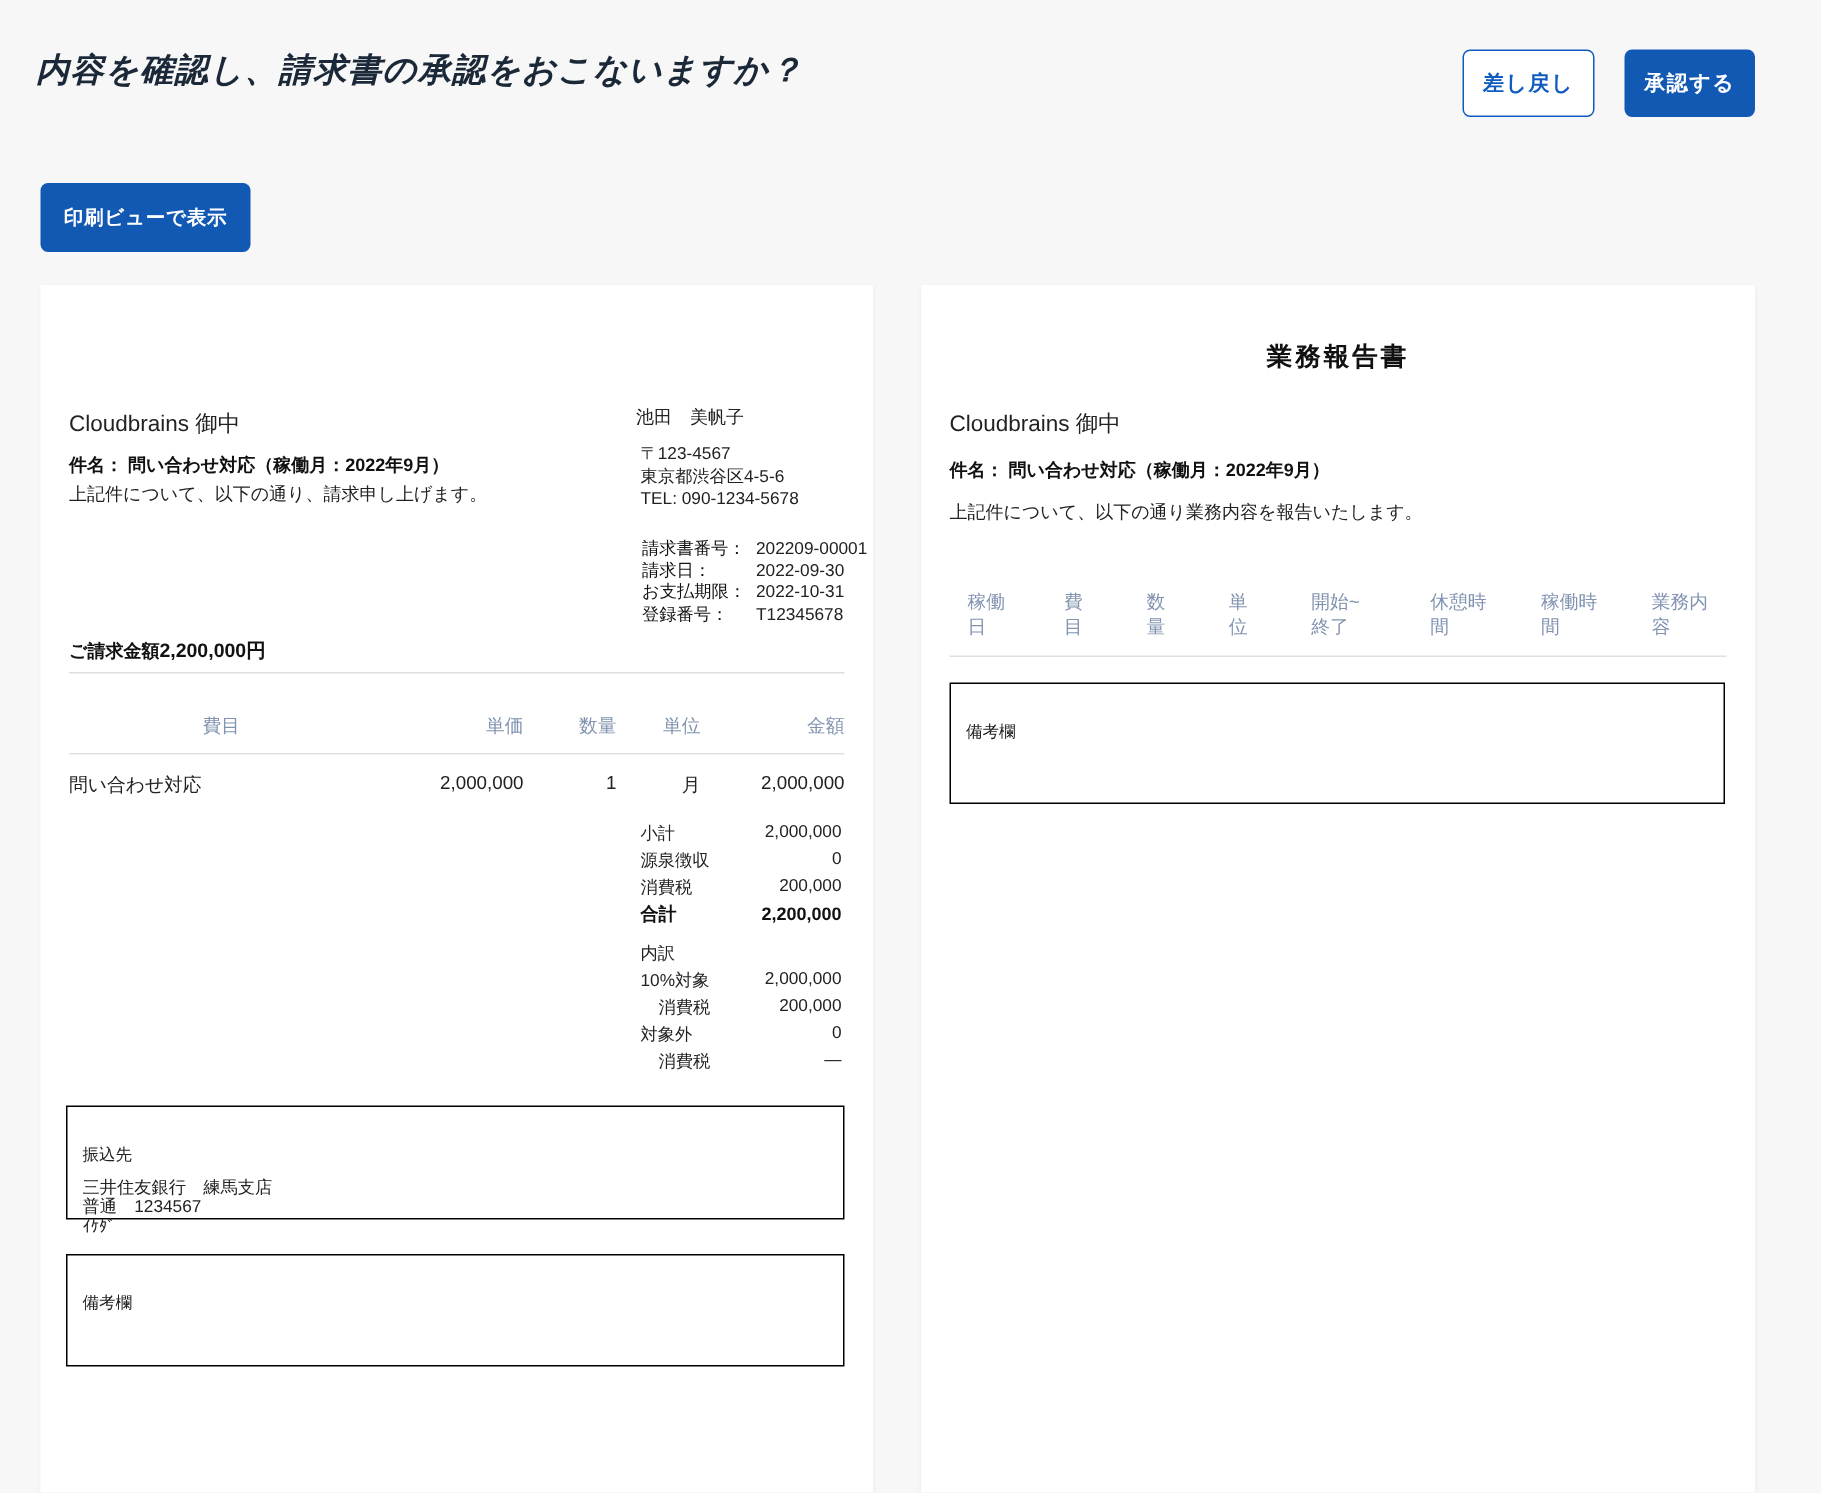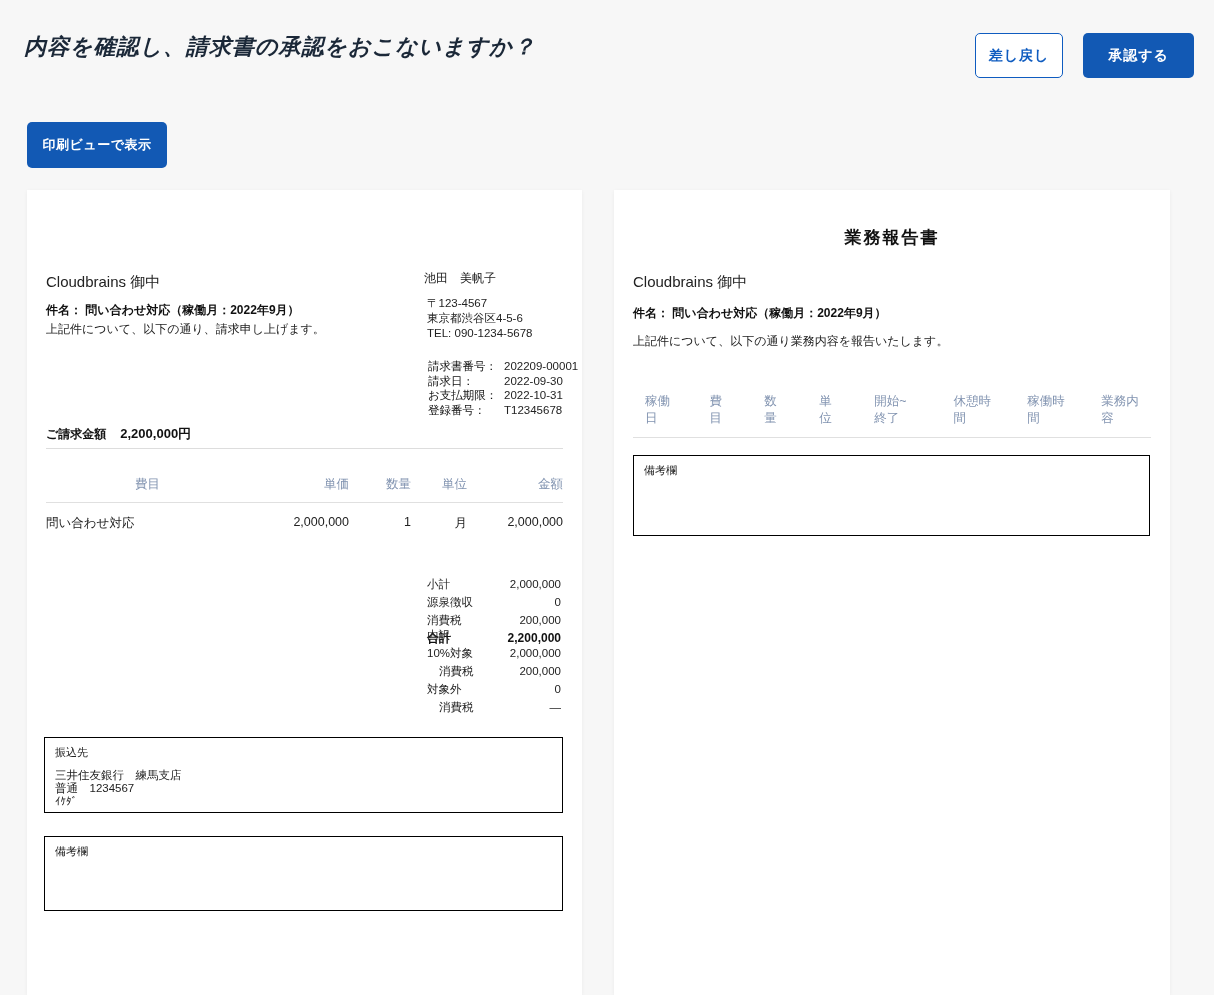--- a/index.html
+++ b/index.html
@@ -21,21 +21,21 @@
     position:absolute; top:33px; height:45px;
     border-radius:5px; font-size:14px; font-weight:bold;
     display:flex; align-items:center; justify-content:center;
     cursor:pointer; letter-spacing:1px;
   }
   .btn-outline {
     left:975px; width:88px;
     background:#fff; color:#0f5cc0; border:1.5px solid #0f5cc0;
   }
   .btn-primary {
-    left:1083px; width:111px;
+    left:1083px; width:87px;
     background:#1259b4; color:#fff; border:none;
   }
   .btn-print {
     position:absolute; left:27px; top:122px; width:140px; height:46px;
     background:#1259b4; color:#fff; border:none; border-radius:5px;
     font-size:13px; font-weight:bold; letter-spacing:0.5px;
     display:flex; align-items:center; justify-content:center; cursor:pointer;
   }
 
   
@@ -71,50 +71,50 @@
   .issuer-addr { position:absolute; left:400px; top:106px; font-size:11.5px; line-height:15px; color:#222; }
 
   .meta-block { position:absolute; left:401px; top:169px; font-size:11.5px; line-height:14.5px; }
   .meta-row { display:flex; }
   .meta-row .ml { width:76px; font-weight:400; color:#111; }
   .meta-row .mv { color:#222; }
 
   
   .grand-total { position:absolute; left:19px; top:235px; display:flex; align-items:baseline; }
   .grand-total .gl { font-size:12px; font-weight:bold; color:#111; }
-  .grand-total .gv { font-size:13px; font-weight:bold; color:#111; margin-left:14px; }
+  .grand-total .gv { font-size:13px; font-weight:bold; color:#111; }
   .total-divider { position:absolute; left:19px; right:19px; top:258px; border-bottom:1px solid #ddd; }
 
   
   .inv-table { position:absolute; left:19px; right:19px; top:286px; }
   .inv-head, .inv-row {
     display:grid; grid-template-columns:1fr 100px 62px 56px 96px;
     font-size:12.5px;
   }
   .inv-head { color:#8193b0; padding-bottom:9px; border-bottom:1px solid #e0e0e0; }
   .inv-head .c0 { text-align:center; }
   .inv-head .c1,.inv-head .c2,.inv-head .c3,.inv-head .c4 { text-align:right; }
   .inv-row { padding-top:12px; color:#222; }
   .inv-row .c0 { text-align:left; }
   .inv-row .c1,.inv-row .c2,.inv-row .c3,.inv-row .c4 { text-align:right; }
 
   
   .sum-block { position:absolute; right:21px; width:134px; font-size:11.5px; color:#222; }
-  .sum-top { top:356px;margin-top:29px; }
+  .sum-top { top:356px; }
   .sum-break { top:436px; }
   .sum-row { display:flex; justify-content:space-between; height:18px; align-items:center; }
   .sum-row.bold { font-weight:bold; font-size:12px; color:#111; }
   .sum-row .indent { padding-left:12px; }
   .sum-caption { height:18px; display:flex; align-items:center; }
 
   
   .doc-box {
     position:absolute; left:17px; width:519px;
     border:1px solid #000; background:#fff;
-    padding:7px 10px; font-size:11px; color:#222;
+    padding:24px 10px; font-size:11px; color:#222;
   }
   .bank-box  { top:547px; height:76px; }
   .note-box-left { top:646px; height:75px; }
   .bank-lines { margin-top:9px; font-size:11.5px; line-height:13px; }
   .bank-kana { font-size:11px; }
 
   
   .rep-head {
     position:absolute; left:19px; right:19px; top:203px;
     display:flex; justify-content:space-between;

